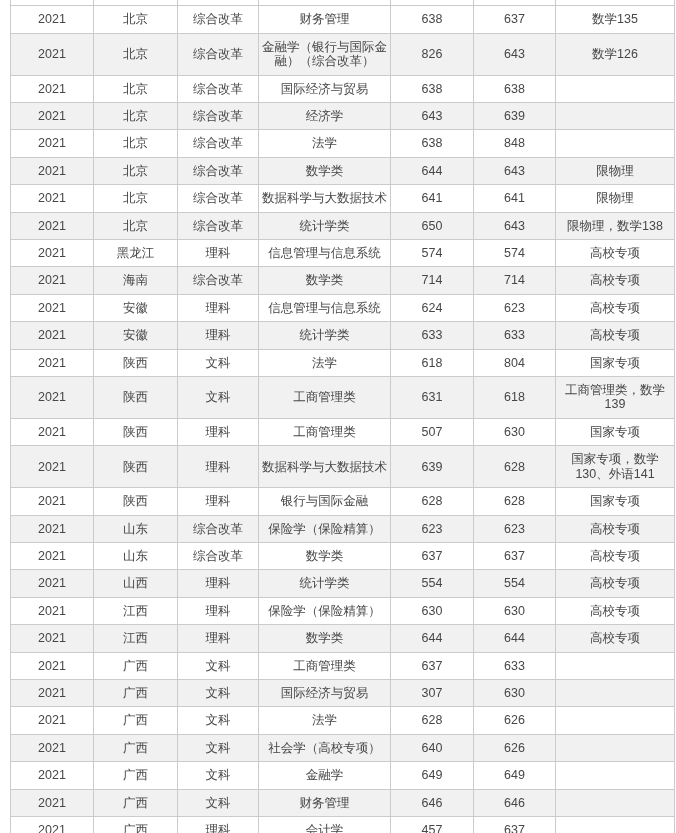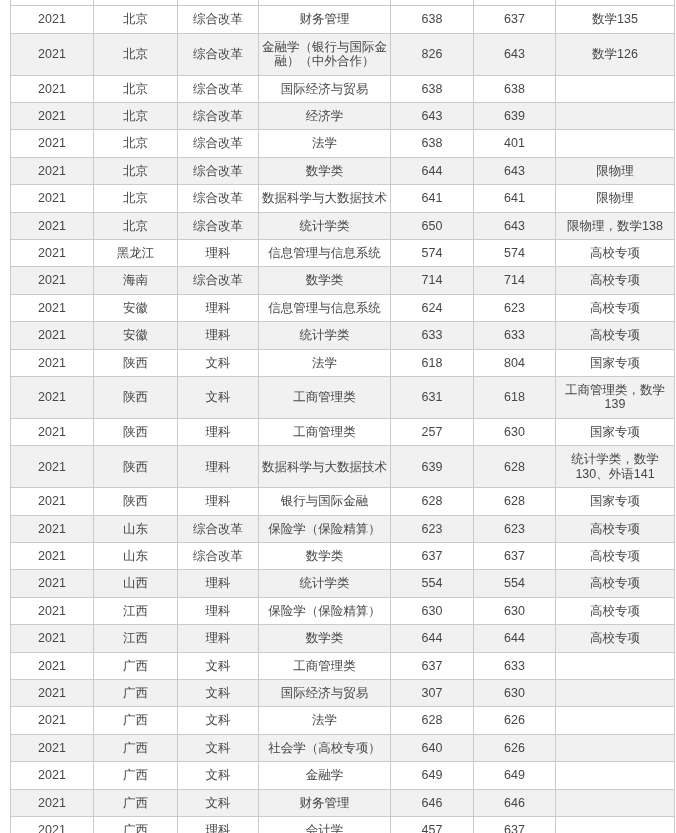--- a/index.html
+++ b/index.html
@@ -87,21 +87,21 @@
           <td>综合改革</td>
           <td>财务管理</td>
           <td>638</td>
           <td>637</td>
           <td>数学135</td>
         </tr>
         <tr>
           <td>2021</td>
           <td>北京</td>
           <td>综合改革</td>
-          <td>金融学（银行与国际金融）（中外合作）</td>
+          <td>金融学（银行与国际金融）（综合改革）</td>
           <td>826</td>
           <td>643</td>
           <td>数学126</td>
         </tr>
         <tr>
           <td>2021</td>
           <td>北京</td>
           <td>综合改革</td>
           <td>国际经济与贸易</td>
           <td>638</td>
@@ -116,21 +116,21 @@
           <td>643</td>
           <td>639</td>
           <td></td>
         </tr>
         <tr>
           <td>2021</td>
           <td>北京</td>
           <td>综合改革</td>
           <td>法学</td>
           <td>638</td>
-          <td>401</td>
+          <td>848</td>
           <td></td>
         </tr>
         <tr>
           <td>2021</td>
           <td>北京</td>
           <td>综合改革</td>
           <td>数学类</td>
           <td>644</td>
           <td>643</td>
           <td>限物理</td>
@@ -205,32 +205,32 @@
           <td>工商管理类</td>
           <td>631</td>
           <td>618</td>
           <td>工商管理类，数学139</td>
         </tr>
         <tr>
           <td>2021</td>
           <td>陕西</td>
           <td>理科</td>
           <td>工商管理类</td>
-          <td>257</td>
+          <td>507</td>
           <td>630</td>
           <td>国家专项</td>
         </tr>
         <tr>
           <td>2021</td>
           <td>陕西</td>
           <td>理科</td>
           <td>数据科学与大数据技术</td>
           <td>639</td>
           <td>628</td>
-          <td>统计学类，数学130、外语141</td>
+          <td>国家专项，数学130、外语141</td>
         </tr>
         <tr>
           <td>2021</td>
           <td>陕西</td>
           <td>理科</td>
           <td>银行与国际金融</td>
           <td>628</td>
           <td>628</td>
           <td>国家专项</td>
         </tr>

